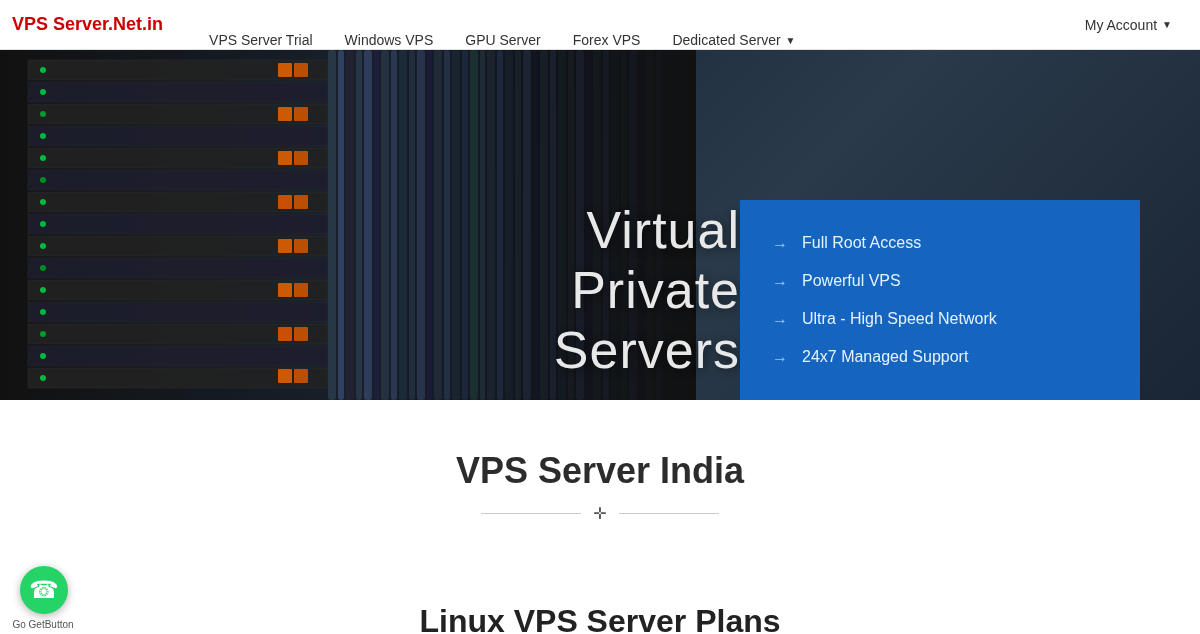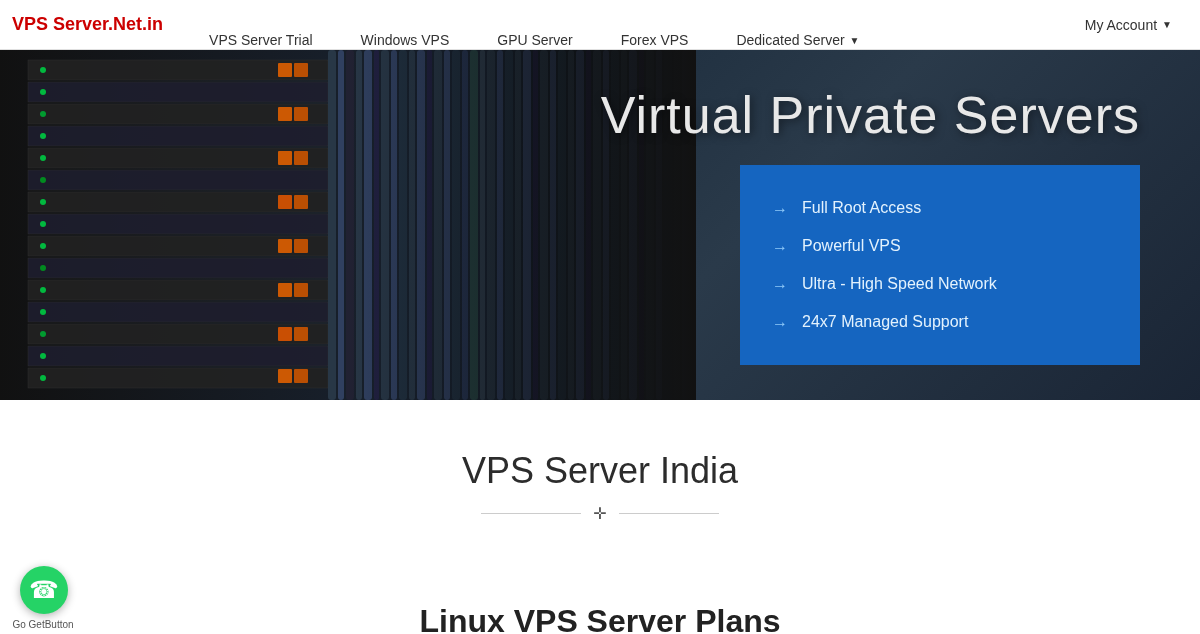--- a/index.html
+++ b/index.html
@@ -19,21 +19,21 @@
     .nav-brand {
       color: #cc0000;
       font-weight: bold;
       font-size: 18px;
       margin-right: 30px;
       white-space: nowrap;
     }
     .nav-links {
       display: flex;
       align-items: center;
-      gap: 16px;
+      gap: 0;
       flex: 1;
       margin-top: 31px;
     }
     .nav-link {
       color: #333;
       text-decoration: none;
       font-size: 14px;
       padding: 0 16px;
       height: 50px;
       display: flex;
@@ -69,21 +69,21 @@
       background: linear-gradient(135deg, #0d0d1a 0%, #1a2a3a 30%, #2a3a4a 60%, #1a2535 100%);
     }
 
     .hero-content {
       position: absolute;
       right: 0;
       top: 0;
       width: 55%;
       height: 100%;
       display: flex;
-      flex-direction: column;
+      flex-direction: row;
       align-items: flex-end;
       justify-content: center;
       padding-right: 60px;
     }
     .hero-title {
       color: #e8e8e8;
       font-size: 52px;
       font-weight: 300;
       letter-spacing: 1px;
       text-align: right;
@@ -109,21 +109,21 @@
     }
 
     
     .section {
       padding: 50px 20px 30px;
       text-align: center;
     }
     .section-title {
       font-size: 36px;
       color: #2c2c2c;
-      font-weight: 400;
+      font-weight: 700;
       margin-bottom: 12px;
     }
     .section-divider {
       display: flex;
       align-items: center;
       justify-content: center;
       gap: 12px;
       margin-bottom: 30px;
     }
     .divider-line {

